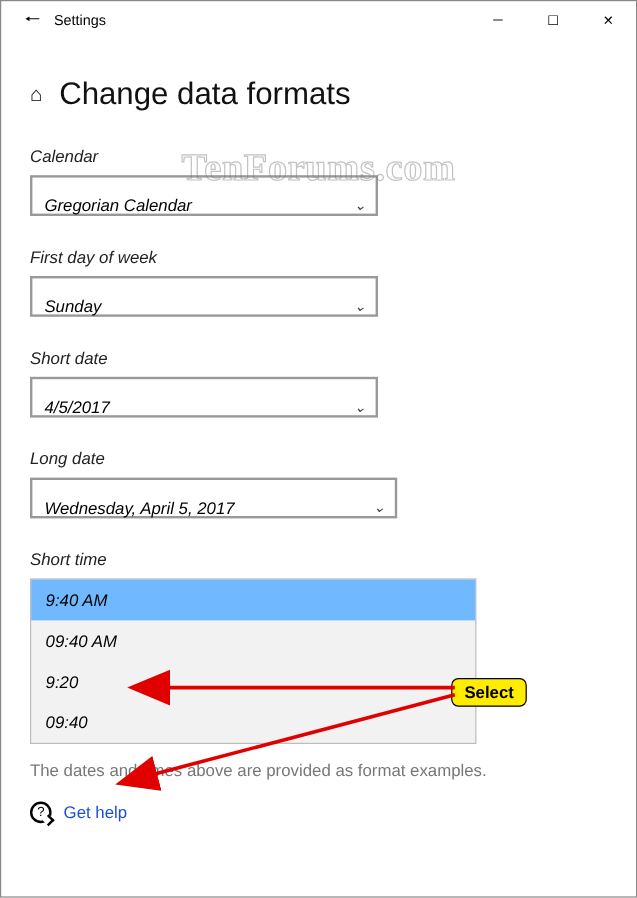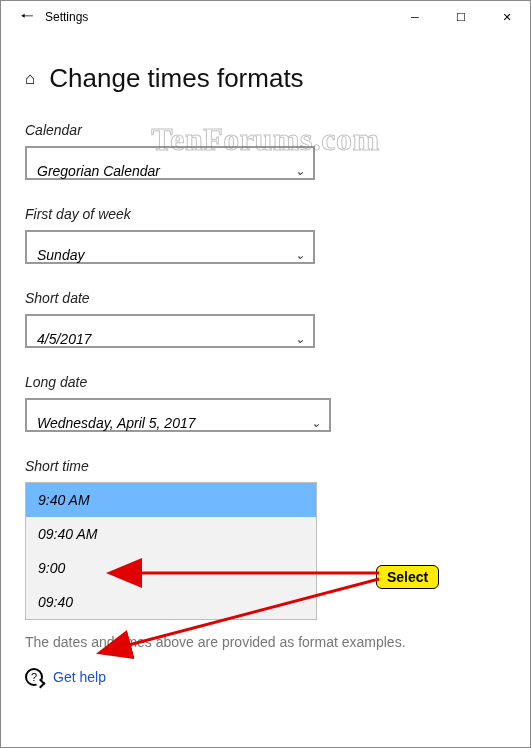--- a/index.html
+++ b/index.html
@@ -62,21 +62,21 @@
       display: flex;
       align-items: center;
       justify-content: space-between;
       padding: 16px 8px 0 10px;
       font-size: 14px;
       cursor: pointer;
     }
     .combo.wide { width: 306px; }
     .chev { font-size: 12px; color:#444; }
     .dropdown-list {
-      width: 292px;
+      width: 372px;
       border: 1px solid #bdbdbd;
       background: #f2f2f2;
       margin-top: 6px;
     }
     .dd-item {
       padding: 9px 12px;
       font-size: 14px;
       cursor: pointer;
     }
     .dd-item.selected {
@@ -124,21 +124,21 @@
   <div class="win-controls">
     <div class="wc">─</div>
     <div class="wc">☐</div>
     <div class="wc">✕</div>
   </div>
 </div>
 
 <div class="content">
   <div class="page-header">
     <span class="home-icon">⌂</span>
-    <h1 class="page-title">Change times formats</h1>
+    <h1 class="page-title">Change data formats</h1>
   </div>
 
   <div class="field">
     <div class="label">Calendar</div>
     <div class="combo">
       <span>Gregorian Calendar</span>
       <span class="chev">⌄</span>
     </div>
   </div>
 
@@ -164,21 +164,21 @@
       <span>Wednesday, April 5, 2017</span>
       <span class="chev">⌄</span>
     </div>
   </div>
 
   <div class="field" style="margin-bottom:6px;">
     <div class="label">Short time</div>
     <div class="dropdown-list">
       <div class="dd-item selected">9:40 AM</div>
       <div class="dd-item">09:40 AM</div>
-      <div class="dd-item">9:00</div>
+      <div class="dd-item">9:20</div>
       <div class="dd-item">09:40</div>
     </div>
   </div>
 
   <div class="note">The dates and times above are provided as format examples.</div>
 
   <div class="help-row">
     <span class="help-ico">?</span>
     <span class="help-link">Get help</span>
   </div>

